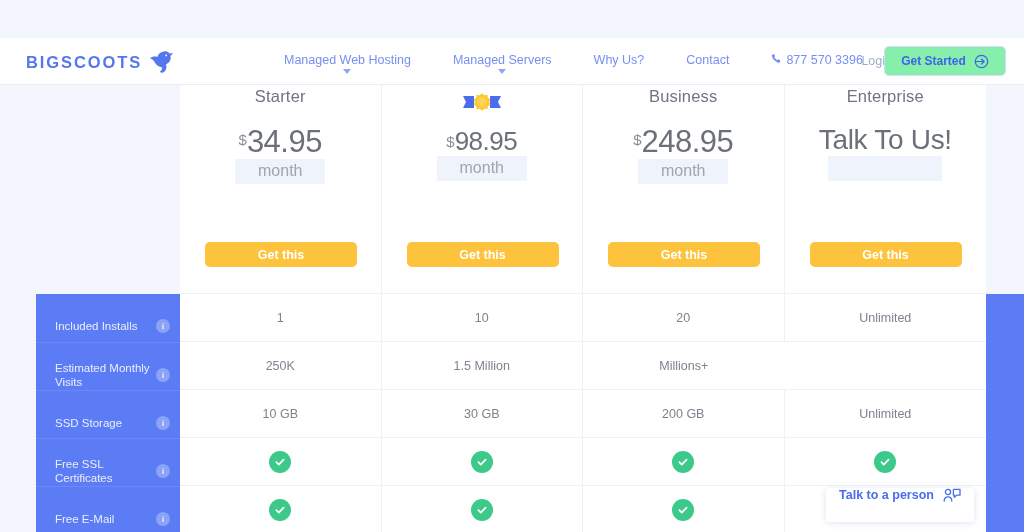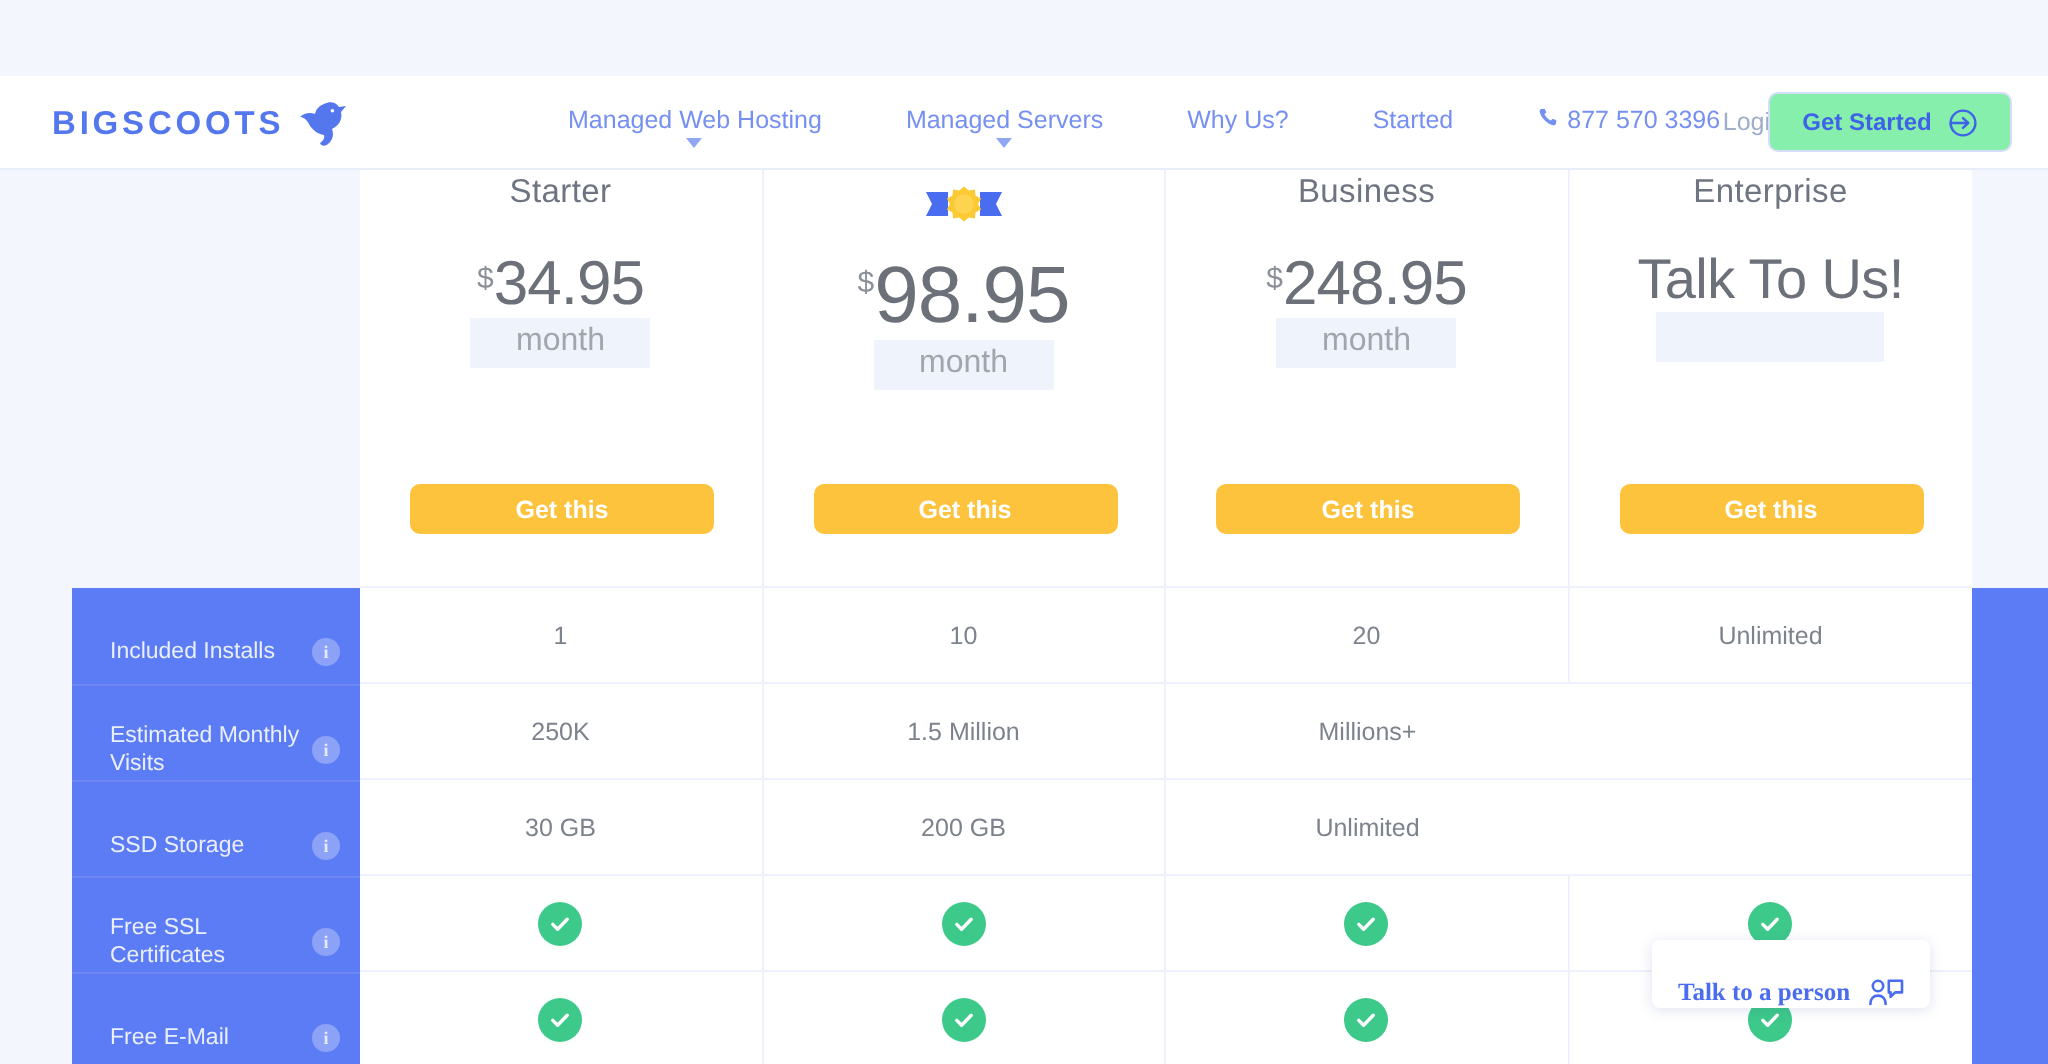--- a/index.html
+++ b/index.html
@@ -183,21 +183,21 @@
     color: #8A8F98;
     margin-top: 6px;
     font-weight: normal;
   }
   .amount {
     font-size: 31px;
     color: #6C7179;
     letter-spacing: -0.5px;
     line-height: 1;
   }
-  .plan.featured .amount { font-size: 40px; }
+  .plan.featured .amount { font-size: 26px; }
   .talk-price {
     font-size: 28px;
     color: #6C7179;
     letter-spacing: -0.3px;
     line-height: 1;
     white-space: nowrap;
   }
 
   .period {
     display: inline-block;
@@ -295,32 +295,31 @@
     justify-content: center;
     font-family: "Liberation Serif", serif;
     flex: 0 0 auto;
     cursor: pointer;
   }
 
   
   .chat-widget {
     position: absolute;
     left: 826px;
-    top: 470px;
+    top: 488px;
     height: 34px;
     background: #ffffff;
     border-radius: 4px;
     box-shadow: 0 1px 7px rgba(60,80,160,0.16);
     display: flex;
-    align-items: flex-end;
+    align-items: flex-start;
     gap: 9px;
     padding: 0 13px;
     z-index: 60;
     cursor: pointer;
-    font-family: Liberation Serif, serif;
   }
   .chat-label {
     font-size: 12.5px;
     font-weight: bold;
     color: #4A6CEE;
     white-space: nowrap;
   }
   .chat-glyph { width: 18px; height: 15px; display: block; }
 </style>
 </head>
@@ -344,21 +343,21 @@
       <div class="nav-item has-caret">
         <span>Managed Web Hosting</span>
       </div>
       <div class="nav-item has-caret">
         <span>Managed Servers</span>
       </div>
       <div class="nav-item">
         <span>Why Us?</span>
       </div>
       <div class="nav-item">
-        <span>Started</span>
+        <span>Contact</span>
       </div>
       <div class="nav-item nav-phone">
         <span>
           <svg class="phone-glyph" viewBox="0 0 12 12">
             <path d="M2.2 1.2 L4 1 L5 3.2 L3.9 4.3 C4.6 5.8 6.2 7.4 7.7 8.1 L8.8 7 L11 8 L10.8 9.8 C10.7 10.6 9.9 11.2 9.1 11 C5.5 10.2 1.8 6.5 1 2.9 C0.8 2.1 1.4 1.3 2.2 1.2 Z" fill="#7590F0"></path>
           </svg>
         </span>
         <span>877 570 3396</span>
       </div>
     </div>
@@ -447,20 +446,21 @@
         <div class="feat-cell">Unlimited</div>
       </div>
 
       <div class="feat-row">
         <div class="feat-cell">250K</div>
         <div class="feat-cell">1.5 Million</div>
         <div class="feat-cell">Millions+</div>
       </div>
 
       <div class="feat-row">
+        <div class="feat-cell">10 GB</div>
         <div class="feat-cell">30 GB</div>
         <div class="feat-cell">200 GB</div>
         <div class="feat-cell">Unlimited</div>
       </div>
 
       <div class="feat-row">
         <div class="feat-cell">
           <span class="check">
               <svg viewBox="0 0 12 12">
                 <path d="M2.4 6.2 L4.8 8.6 L9.6 3.6" fill="none" stroke="#ffffff" stroke-width="1.7" stroke-linecap="round" stroke-linejoin="round"></path>

